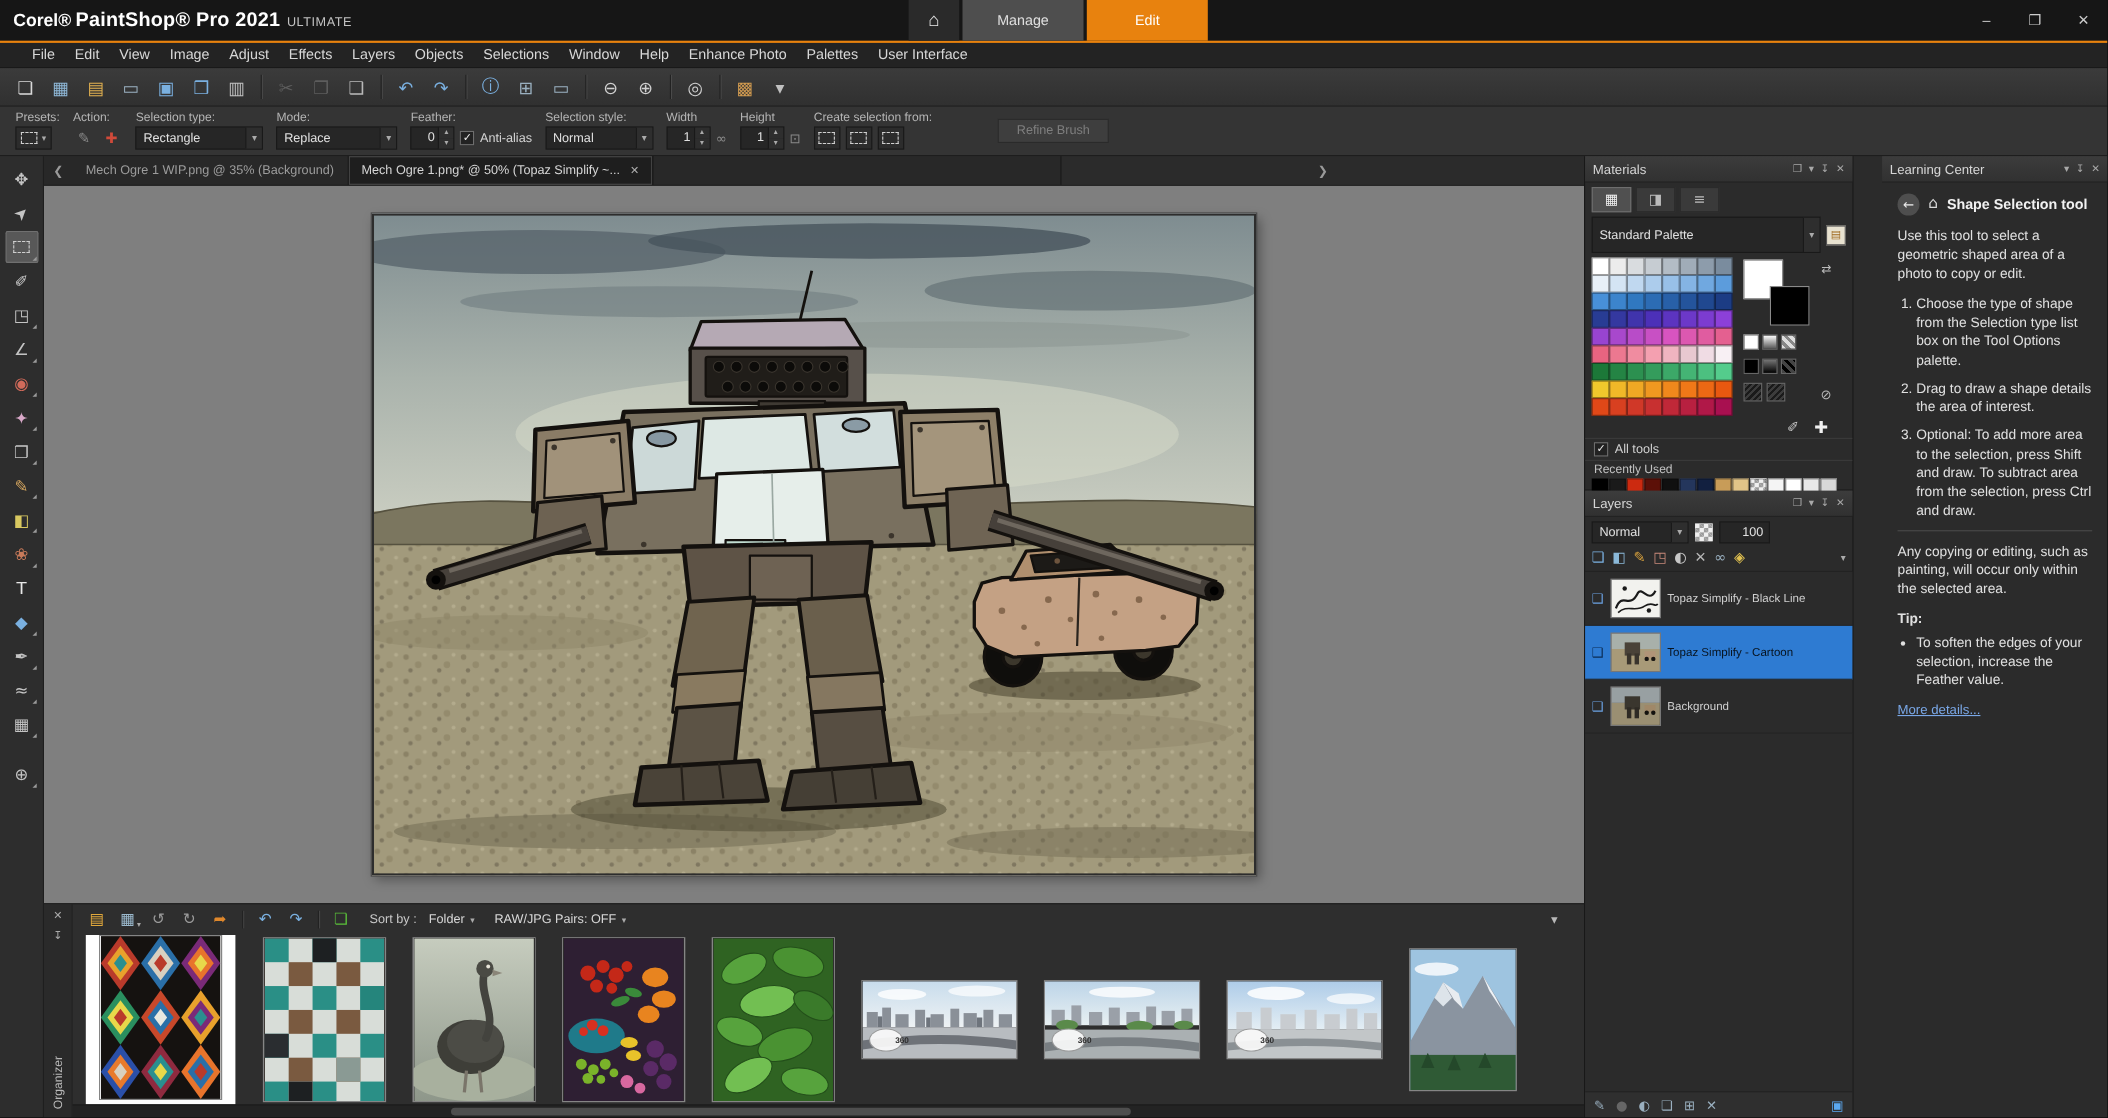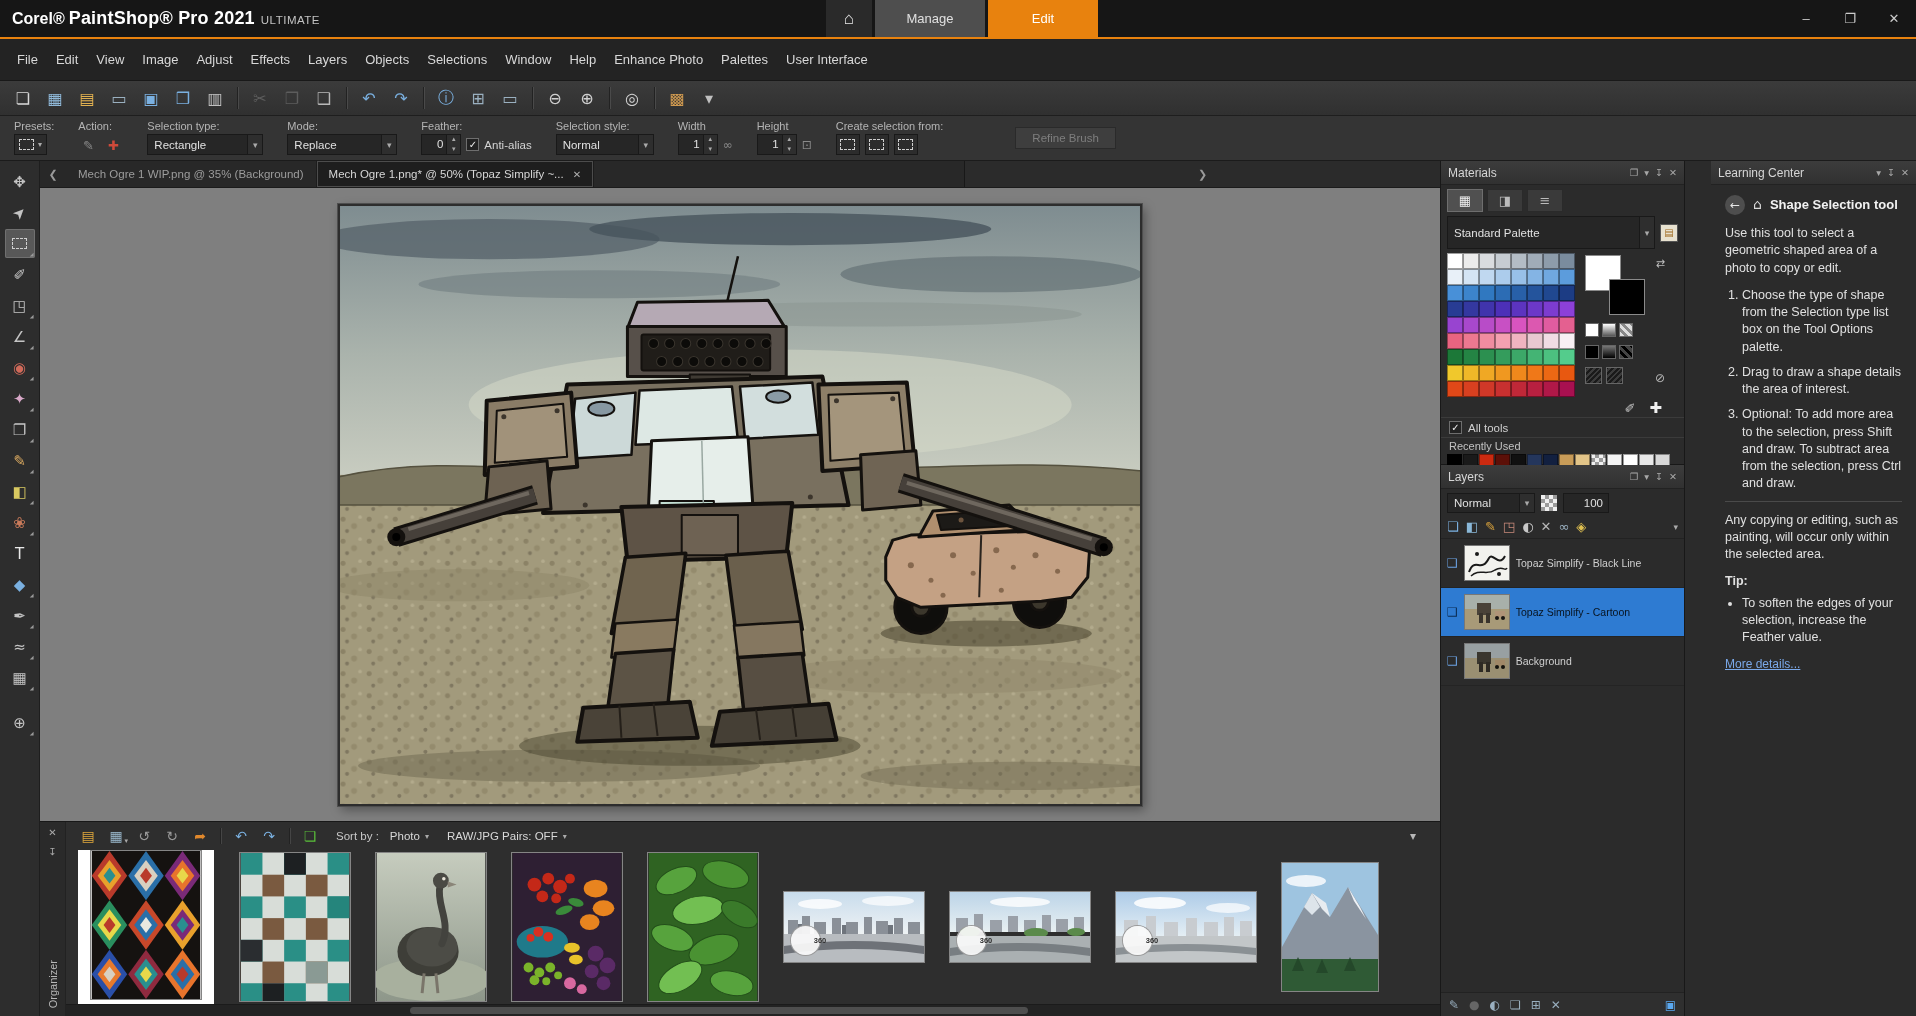--- a/index.html
+++ b/index.html
@@ -14,31 +14,31 @@
   .brand .product{font-size:18px;font-weight:bold;letter-spacing:.2px;}
   .brand .edition{font-size:11.5px;color:#c2c2c2;margin-left:6px;letter-spacing:.5px;}
   .mode-tabs{position:absolute;left:50%;transform:translateX(-48%);top:0;height:100%;display:flex;align-items:stretch;}
   .home-btn{width:46px;display:flex;align-items:center;justify-content:center;font-size:17px;color:#e8e8e8;background:#2a2a2a;margin-right:3px;}
   .mode-tab{width:110px;display:flex;align-items:center;justify-content:center;font-size:13px;color:#e0e0e0;background:#4e4e4e;margin-right:3px;}
   .mode-tab.active{background:#e8820e;color:#fff;}
   .win-controls{margin-left:auto;display:flex;height:100%;}
   .win-btn{width:44px;display:flex;align-items:center;justify-content:center;color:#cccccc;font-size:13px;font-family:"DejaVu Sans",sans-serif;}
 
   
-  .menubar{height:42px;flex:0 0 auto;background:#232323;display:flex;align-items:center;padding-left:8px;border-bottom:1px solid #191919;}
+  .menubar{height:23px;flex:0 0 auto;background:#232323;display:flex;align-items:center;padding-left:20px;border-bottom:1px solid #191919;}
   .menu-item{padding:0 9px;font-size:13px;color:#d8d8d8;line-height:26px;}
 
   
   .toolbar{height:35px;flex:0 0 auto;background:linear-gradient(#3b3b3b,#303030);display:flex;align-items:center;padding-left:8px;gap:2px;border-bottom:1px solid #1e1e1e;}
   .tb-btn{width:30px;height:28px;display:flex;align-items:center;justify-content:center;font-size:16px;color:#c8c8c8;border-radius:2px;font-family:"DejaVu Sans",sans-serif;}
   .tb-btn.disabled{color:#5d5d5d;}
   .tb-sep{width:1px;height:22px;background:#222;box-shadow:1px 0 0 #4a4a4a;margin:0 5px;}
 
   
-  .tool-options{height:45px;flex:0 0 auto;background:#343434;display:flex;align-items:stretch;padding:4px 10px 5px 14px;gap:24px;border-bottom:1px solid #1b1b1b;}
+  .tool-options{height:45px;flex:0 0 auto;background:#343434;display:flex;align-items:stretch;padding:4px 10px 5px 14px;gap:12px;border-bottom:1px solid #1b1b1b;}
   .to-group{display:flex;flex-direction:column;justify-content:space-between;}
   .to-label{font-size:11px;color:#b4b4b4;white-space:nowrap;}
   .to-row{display:flex;align-items:center;gap:5px;}
   .dropdown{height:21px;background:#262626;border:1px solid #191919;display:flex;align-items:center;font-size:11.5px;color:#e0e0e0;padding-left:6px;}
   .w116{width:116px;} .w110{width:110px;} .w98{width:98px;}
   .dd-caret{margin-left:auto;width:15px;align-self:stretch;display:flex;align-items:center;justify-content:center;color:#aaa;font-size:9px;border-left:1px solid #191919;background:#2e2e2e;font-family:"DejaVu Sans",sans-serif;}
   .spinner{height:21px;background:#262626;border:1px solid #191919;display:flex;align-items:stretch;}
   .sp-val{width:24px;text-align:right;padding:3px 3px 0 0;font-size:11.5px;color:#e0e0e0;}
   .sp-arrows{display:flex;flex-direction:column;width:14px;border-left:1px solid #191919;}
   .sp-arrows span{flex:1;font-size:7px;line-height:9px;text-align:center;color:#aaa;background:#2e2e2e;font-family:"DejaVu Sans",sans-serif;}
@@ -84,21 +84,21 @@
   .org-tb-icon{width:24px;height:22px;display:flex;align-items:center;justify-content:center;font-size:14px;font-family:"DejaVu Sans",sans-serif;position:relative;}
   .org-tb-icon .c{position:absolute;right:0;bottom:2px;font-size:7px;color:#aaa;}
   .org-sep{width:1px;height:16px;background:#222;box-shadow:1px 0 0 #454545;margin:0 4px;}
   .org-dd{display:flex;align-items:center;gap:5px;padding:2px 7px;color:#d8d8d8;}
   .org-dd .dc{font-size:8px;color:#aaa;font-family:"DejaVu Sans",sans-serif;}
   .org-chevron{margin-left:auto;color:#b8b8b8;font-size:12px;padding-right:14px;font-family:"DejaVu Sans",sans-serif;}
   .org-thumbs{flex:1;display:flex;align-items:center;gap:26px;padding:2px 12px;overflow:hidden;min-width:0;}
   .thumb-cell{display:flex;align-items:center;justify-content:center;flex:0 0 auto;position:relative;}
   .thumb-cell.selected{background:#fff;padding:5px 13px 9px;}
   .thumb-cell svg{display:block;box-shadow:0 0 0 1px #858585;}
-  .badge-360{position:absolute;left:7px;bottom:7px;width:19px;height:29px;border-radius:50%;background:rgba(250,250,250,.93);color:#2e2e2e;font-size:7.5px;font-weight:bold;display:flex;align-items:center;justify-content:center;box-shadow:0 0 0 1px #9a9a9a;padding-left:29px;}
+  .badge-360{position:absolute;left:7px;bottom:7px;width:19px;height:19px;border-radius:50%;background:rgba(250,250,250,.93);color:#2e2e2e;font-size:7.5px;font-weight:bold;display:flex;align-items:center;justify-content:center;box-shadow:0 0 0 1px #9a9a9a;padding-left:29px;}
   .org-scroll{height:12px;flex:0 0 auto;background:#232323;position:relative;border-top:1px solid #1b1b1b;}
   .org-scroll .drag{position:absolute;left:25%;width:45%;top:2px;bottom:2px;background:#4e4e4e;border-radius:4px;}
 
   
   .right{width:476px;flex:0 0 auto;display:flex;background:#2b2b2b;border-left:1px solid #181818;min-height:0;}
   .col-a{width:244px;flex:0 0 auto;display:flex;flex-direction:column;border-right:1px solid #181818;min-height:0;}
   .col-b{flex:1;display:flex;flex-direction:column;min-height:0;margin-left:26px;}
   .panel-title{height:24px;flex:0 0 auto;background:linear-gradient(#3c3c3c,#313131);display:flex;align-items:center;padding:0 7px;font-size:12px;color:#d6d6d6;border-bottom:1px solid #222;}
   .pt-icons{margin-left:auto;display:flex;gap:6px;color:#a8a8a8;font-size:9.5px;font-family:"DejaVu Sans",sans-serif;}
 
@@ -586,21 +586,21 @@
                 <span class="org-tb-icon" style="color: rgb(154, 154, 154);">↻</span>
                 <span class="org-tb-icon" style="color: rgb(224, 136, 44);">➦</span>
                 <span class="org-sep"></span>
                 <span class="org-tb-icon" style="color: rgb(122, 176, 224);">↶</span>
                 <span class="org-tb-icon" style="color: rgb(122, 176, 224);">↷</span>
                 <span class="org-sep"></span>
                 <span class="org-tb-icon" style="color: rgb(90, 191, 58);">❏</span>
               </span>
             <span style="font-size:11.5px;color:#c8c8c8;margin-left:10px;">Sort by :</span>
             <div class="org-dd">
-              <span>Photo</span>
+              <span>Folder</span>
               <span class="dc">▾</span>
             </div>
             <div class="org-dd">
               <span>RAW/JPG Pairs: OFF</span>
               <span class="dc">▾</span>
             </div>
             <span class="org-chevron">▾</span>
           </div>
           <div class="org-thumbs">
 

